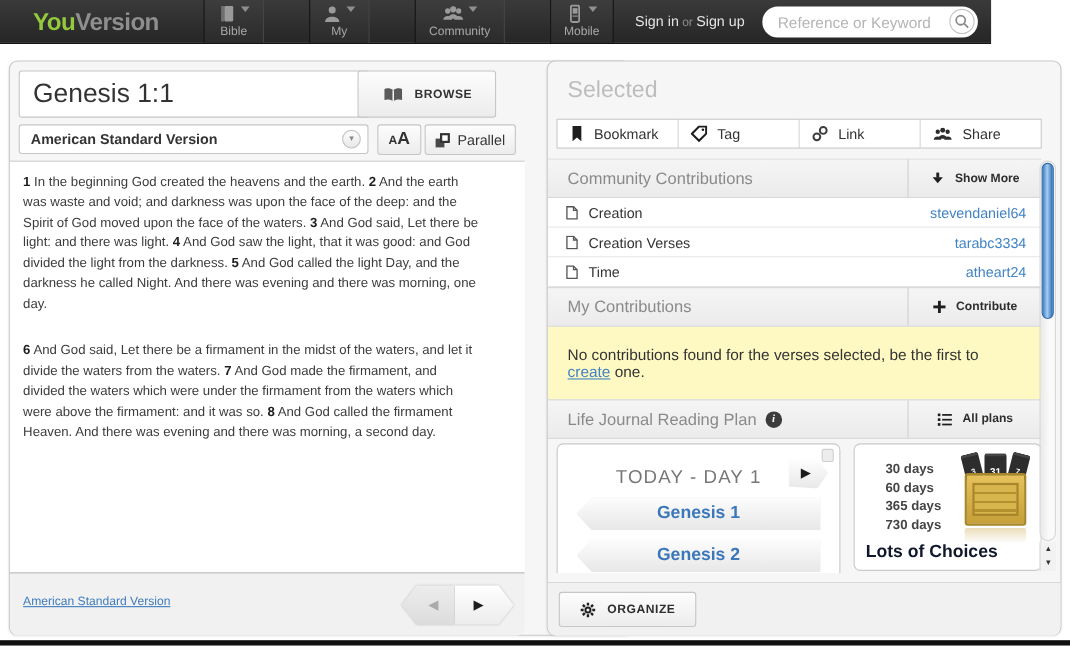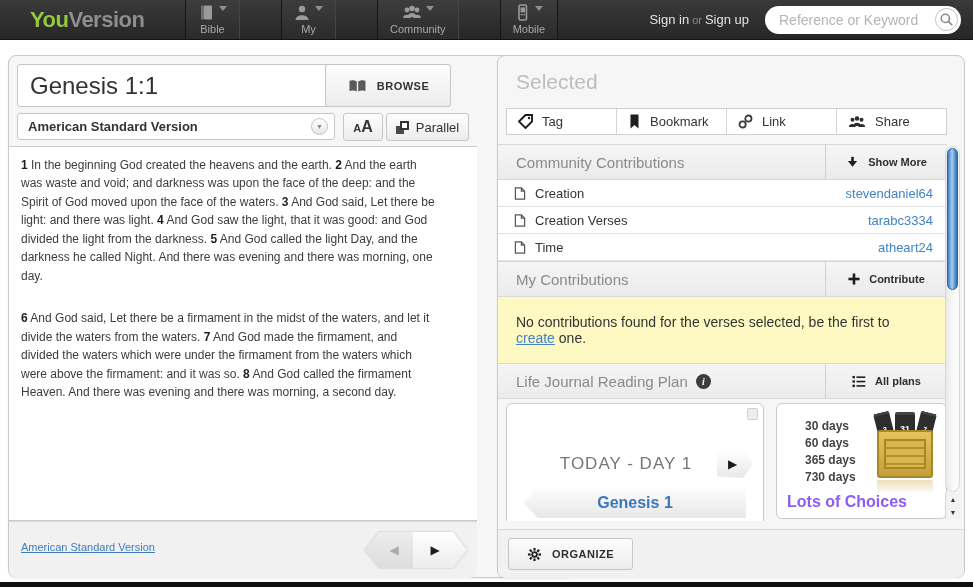--- a/index.html
+++ b/index.html
@@ -5,21 +5,21 @@
   * { margin:0; padding:0; box-sizing:border-box; }
   html,body { width:973px; height:587px; }
   body {
     font-family:"Liberation Sans", sans-serif;
     background:#fff; position:relative; overflow:hidden;
     -webkit-font-smoothing:antialiased;
   }
 
   
   .topnav {
-    position:absolute; left:0; top:0; width:973px; height:40px;
+    position:absolute; left:0; top:0; width:901px; height:40px;
     background:linear-gradient(#3a3a3a,#262626);
     border-bottom:1px solid #141414;
     display:flex; align-items:stretch;
   }
   .logo { display:flex; align-items:center; padding-left:30px; width:185px; }
   .logo .you { color:#94c93d; font-size:22px; font-weight:bold; letter-spacing:-0.5px; }
   .logo .version { color:#8e8e8e; font-size:22px; font-weight:bold; letter-spacing:-0.5px; }
   .navmenu { display:flex; align-items:stretch;gap:41px; }
   .navitem {
     display:flex; flex-direction:column; align-items:center; justify-content:center;
@@ -187,21 +187,21 @@
     width:15px; height:15px; border-radius:50%; background:#3c3c3c; color:#fff;
     display:inline-flex; align-items:center; justify-content:center;
     font-size:10px; font-weight:bold; font-family:"Liberation Serif", serif; font-style:italic;
     margin-left:8px;
   }
   .plan-body { height:124px; padding:4px 0 0 8px; display:flex; gap:12px; }
   .today-card {
     width:258px; height:136px; background:#fff; border:1px solid #c9c9c9; border-radius:6px;
     padding-top:8px; position:relative;
   }
-  .today-row { display:flex; align-items:center; height:32px; padding:0 10px 0 0;margin-top:36px; }
+  .today-row { display:flex; align-items:flex-end; height:32px; padding:0 10px 0 0; }
   .today-title { flex:1; text-align:center; font-size:17px; color:#777; letter-spacing:1px; padding-left:28px; }
   .play-btn {
     width:36px; height:28px; background:linear-gradient(#fff,#e8e8e8);
     clip-path:polygon(0 6%,72% 0,100% 50%,72% 100%,0 94%);
     display:flex; align-items:center; justify-content:flex-start; padding-left:11px;
     color:#1b1b1b; font-size:12px; cursor:pointer; filter:drop-shadow(0 0 1px #b5b5b5);
   }
   .mini-sq { position:absolute; right:5px; top:4px; width:11px; height:12px; background:#ededed; border:1px solid #cfcfcf; border-radius:2px; }
   .chip {
     width:222px; height:30px; margin:8px auto 0;
@@ -209,21 +209,21 @@
     background:linear-gradient(#fdfdfd,#e7e7e7);
     display:flex; align-items:center; justify-content:center;
     font-size:16px; font-weight:bold; color:#3b78ba; cursor:pointer;
     filter:drop-shadow(0 0 1px #bfbfbf);
   }
   .choices-card {
     width:171px; height:116px; background:#fff; border:1px solid #c9c9c9; border-radius:6px;
     position:relative; padding:14px 0 0 28px;
   }
   .duration { font-size:12px; font-weight:bold; color:#444; line-height:17px; }
-  .tagline { position:absolute; left:10px; bottom:7px; font-size:16px; font-weight:bold; color:#8b5cf6; }
+  .tagline { position:absolute; left:10px; bottom:7px; font-size:16px; font-weight:bold; color:#0f172a; }
   .crate { position:absolute; right:8px; top:6px; width:66px; height:86px; }
   .cal-card {
     position:absolute; top:2px; width:16px; height:26px; background:#2d2d2d; border-radius:2px;
     color:#fff; font-size:7px; font-weight:bold; text-align:center; line-height:30px;
     border-top:3px solid #444;
   }
   .cal-1 { left:4px;  transform:rotate(-14deg); }
   .cal-2 { left:23px; width:20px; font-size:9px; line-height:28px; }
   .cal-3 { left:46px; transform:rotate(14deg); }
   .crate-box {
@@ -374,31 +374,31 @@
         </div>
     </div>
   </div>
 </div>
 
 <div class="panel panel-right">
   <div class="sel-title">Selected</div>
 
   <div class="actions">
     <div class="action-btn">
+      <svg width="13" height="15" viewBox="0 0 13 15">
+          <path d="M2.5 0.5 h8 v14 l-4 -3.6 -4 3.6 z" fill="#1e1e1e"></path>
+        </svg>
+      <span>Bookmark</span>
+    </div>
+    <div class="action-btn">
       <svg width="15" height="15" viewBox="0 0 15 15">
           <path d="M1 7.5 L7.5 1 H14 V7.5 L7.5 14 Z" fill="none" stroke="#1e1e1e" stroke-width="1.9"></path>
           <circle cx="11" cy="4" r="1.2" fill="#1e1e1e"></circle>
         </svg>
       <span>Tag</span>
-    </div>
-    <div class="action-btn">
-      <svg width="13" height="15" viewBox="0 0 13 15">
-          <path d="M2.5 0.5 h8 v14 l-4 -3.6 -4 3.6 z" fill="#1e1e1e"></path>
-        </svg>
-      <span>Bookmark</span>
     </div>
     <div class="action-btn">
       <svg width="15" height="15" viewBox="0 0 15 15">
           <g fill="none" stroke="#3d3d3d" stroke-width="1.8">
             <circle cx="4.6" cy="10.4" r="3.1"></circle>
             <circle cx="10.4" cy="4.6" r="3.1"></circle>
           </g>
         </svg>
       <span>Link</span>
     </div>

